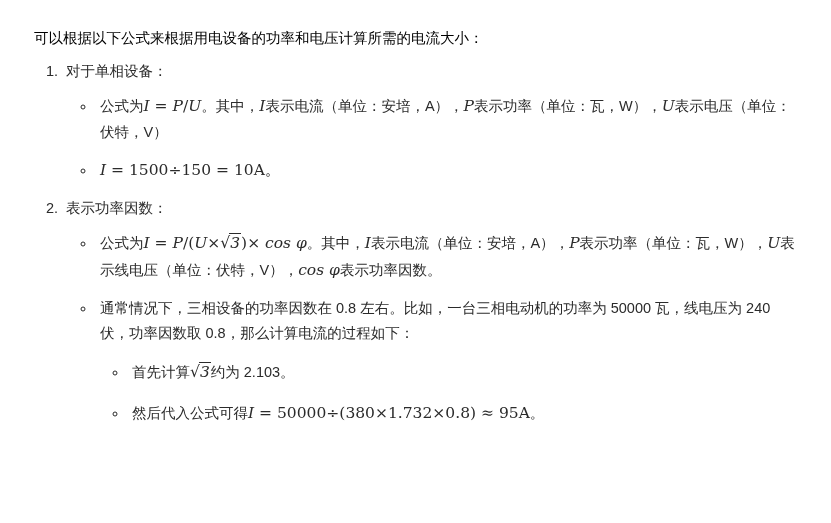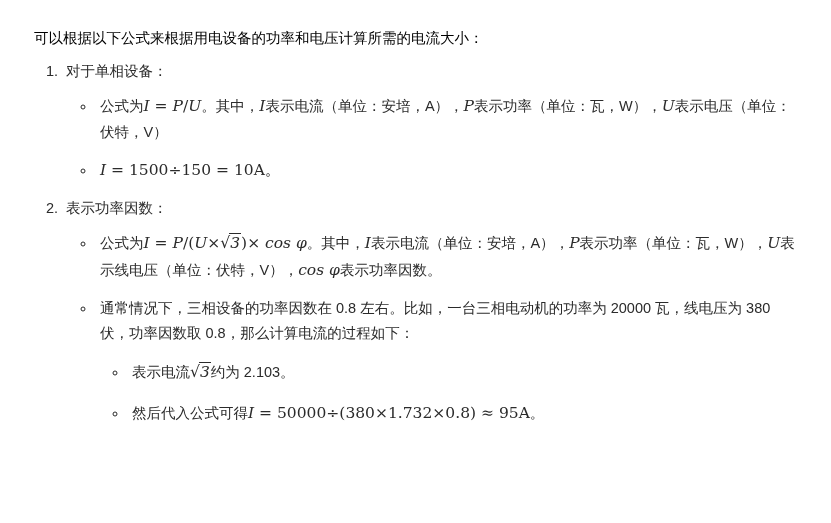--- a/index.html
+++ b/index.html
@@ -113,25 +113,25 @@
     <li>
       <span>表示功率因数：</span>
 
       <ul class="lvl2">
 
         <li>
           <span>公式为</span><span class="math nowrap"><span>I</span> <span class="op">=</span> <span>P</span><span class="frac-slash">/</span><span class="op">(</span><span>U</span><span class="op">×</span><span class="sqrt"><span class="rad">√</span><span class="arg">3</span></span><span class="op">)</span><span class="op">×</span> <span>cos φ</span></span><span>。其中，</span><span class="math">I</span><span>表示电流（单位：安培，A）</span><span>，</span><span class="math">P</span><span>表示功率（单位：瓦，W）</span><span>，</span><span class="math">U</span><span>表示线电压（单位：伏特，V）</span><span>，</span><span class="math">cos φ</span><span>表示功率因数。</span>
         </li>
 
         <li>
-          <span>通常情况下，三相设备的功率因数在 0.8 左右。比如，一台三相电动机的功率为 20000 瓦，线电压为 380 伏，功率因数取 0.8，那么计算电流的过程如下：</span>
+          <span>通常情况下，三相设备的功率因数在 0.8 左右。比如，一台三相电动机的功率为 50000 瓦，线电压为 240 伏，功率因数取 0.8，那么计算电流的过程如下：</span>
 
           <ul class="lvl3">
             <li>
-              <span>表示电流</span><span class="math"><span class="sqrt"><span class="rad">√</span><span class="arg">3</span></span></span><span>约为 2.103。</span>
+              <span>首先计算</span><span class="math"><span class="sqrt"><span class="rad">√</span><span class="arg">3</span></span></span><span>约为 2.103。</span>
             </li>
             <li>
               <span>然后代入公式可得</span><span class="math nowrap"><span>I</span> <span class="op">=</span> <span class="num">50000</span><span class="op">÷</span><span class="op">(</span><span class="num">380</span><span class="op">×</span><span class="num">1.732</span><span class="op">×</span><span class="num">0.8</span><span class="op">)</span> <span class="op">≈</span> <span class="num">95A</span></span><span>。</span>
             </li>
           </ul>
         </li>
 
       </ul>
     </li>
 

